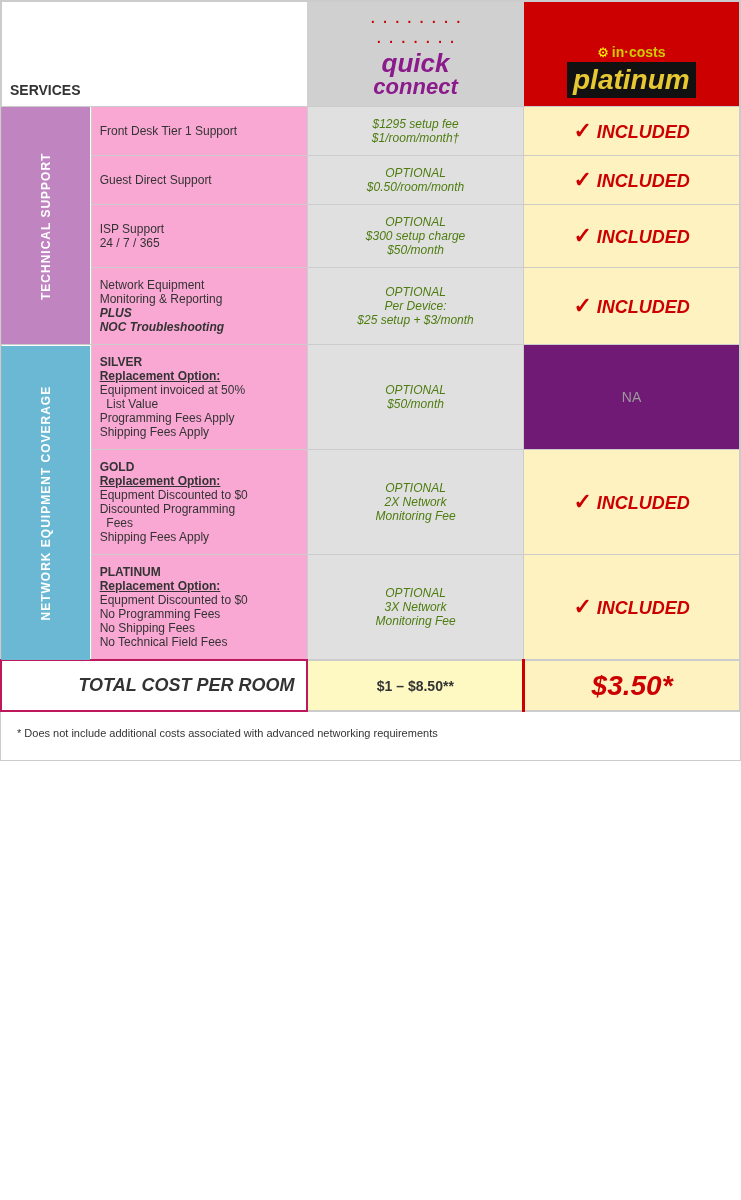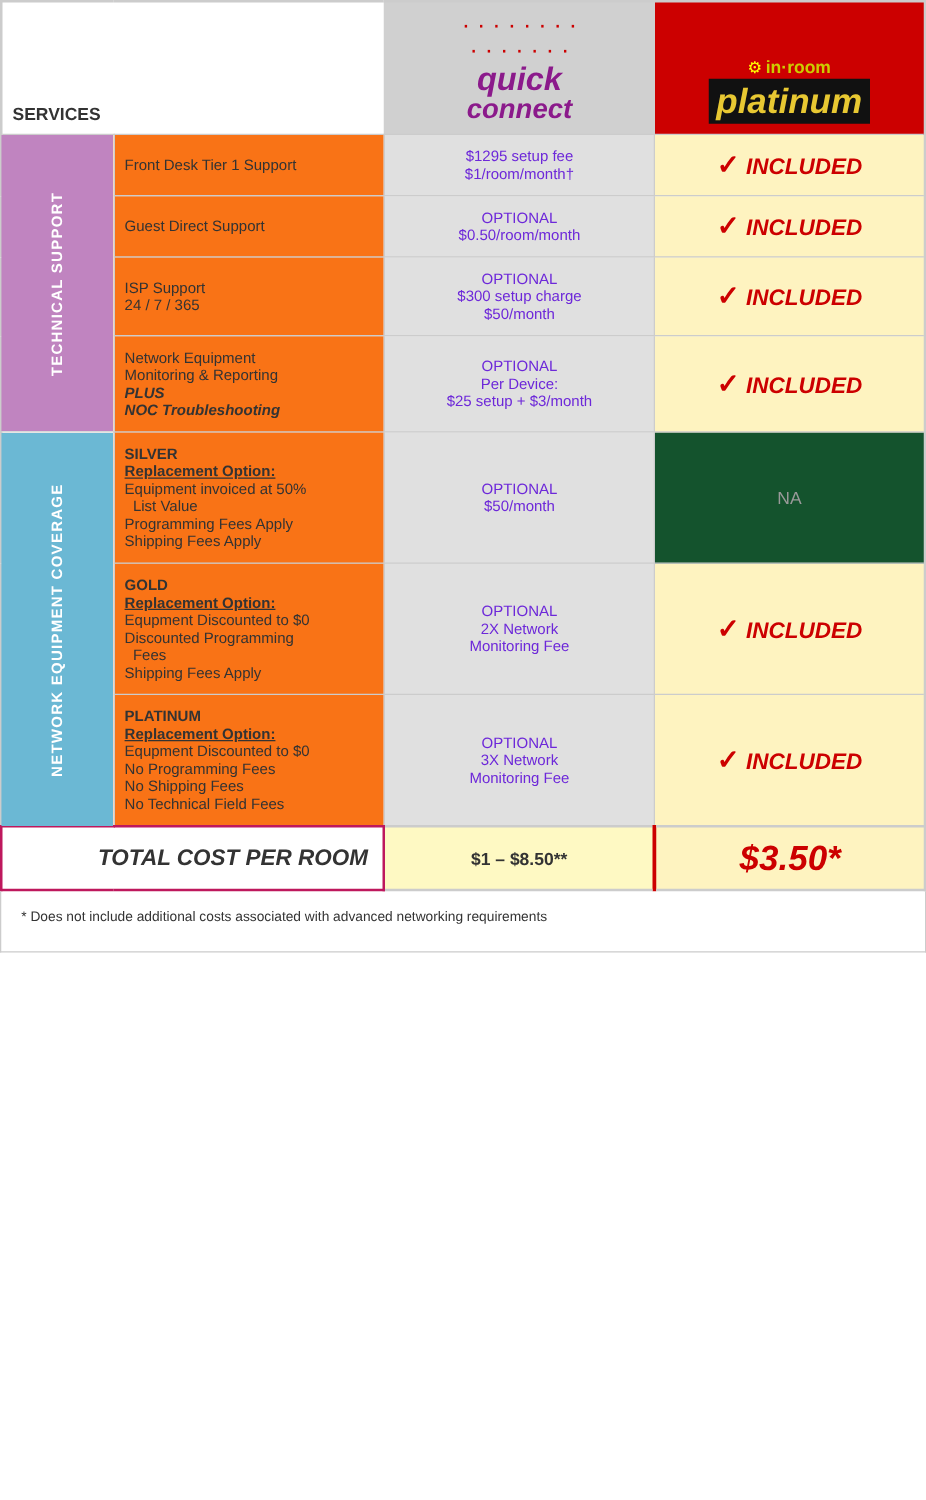--- a/index.html
+++ b/index.html
@@ -127,30 +127,31 @@
     }
 
     
     .data-row td {
       border: 1px solid #ccc;
       vertical-align: middle;
       padding: 10px 8px;
       font-size: 12px;
     }
     .service-name-cell {
-      background: #f97316;
+      background: #f9a8d4;
       color: #333;
       font-size: 12px;
       margin-top: 29px;
     }
     .quickconnect-cell {
       background: #e0e0e0;
       text-align: center;
-      color: #6d28d9;
+      color: #4d7c0f;
       font-size: 12px;
+      font-style: italic;
     }
     .platinum-cell {
       background: #fef3c0;
       text-align: center;
     }
     .included-text {
       color: #cc0000;
       font-size: 18px;
       font-weight: 900;
       font-style: italic;
@@ -224,21 +225,21 @@
       <div class="qc-logo">
         <div class="qc-dots">· · · · · · · ·<br>· · · · · · ·</div>
         <div class="qc-text">quick</div>
         <div class="qc-connect">connect</div>
       </div>
     </td>
     <td class="header-platinum">
       <div class="plat-logo">
         <div class="inroom-row">
           <span class="inroom-gear">⚙</span>
-          <span class="inroom-text">in·room</span>
+          <span class="inroom-text">in·costs</span>
         </div>
         <span class="platinum-box">platinum</span>
       </div>
     </td>
   </tr>
 
   <tr class="data-row">
     <td class="section-label-cell tech-support-label" rowspan="4">
       <span>TECHNICAL SUPPORT</span>
     </td>
@@ -299,21 +300,21 @@
       <span class="bold">SILVER</span><br>
       <span class="bold underline">Replacement Option:</span><br>
       Equipment invoiced at 50%<br>
       &nbsp;&nbsp;List Value<br>
       Programming Fees Apply<br>
       Shipping Fees Apply
     </td>
     <td class="quickconnect-cell">
       OPTIONAL<br>$50/month
     </td>
-    <td class="platinum-cell" style="background:#14532d;">
+    <td class="platinum-cell" style="background:#701a75;">
       <span class="na-text">NA</span>
     </td>
   </tr>
 
   <tr class="data-row">
     <td class="service-name-cell">
       <span class="bold">GOLD</span><br>
       <span class="bold underline">Replacement Option:</span><br>
       Equpment Discounted to $0<br>
       Discounted Programming<br>

